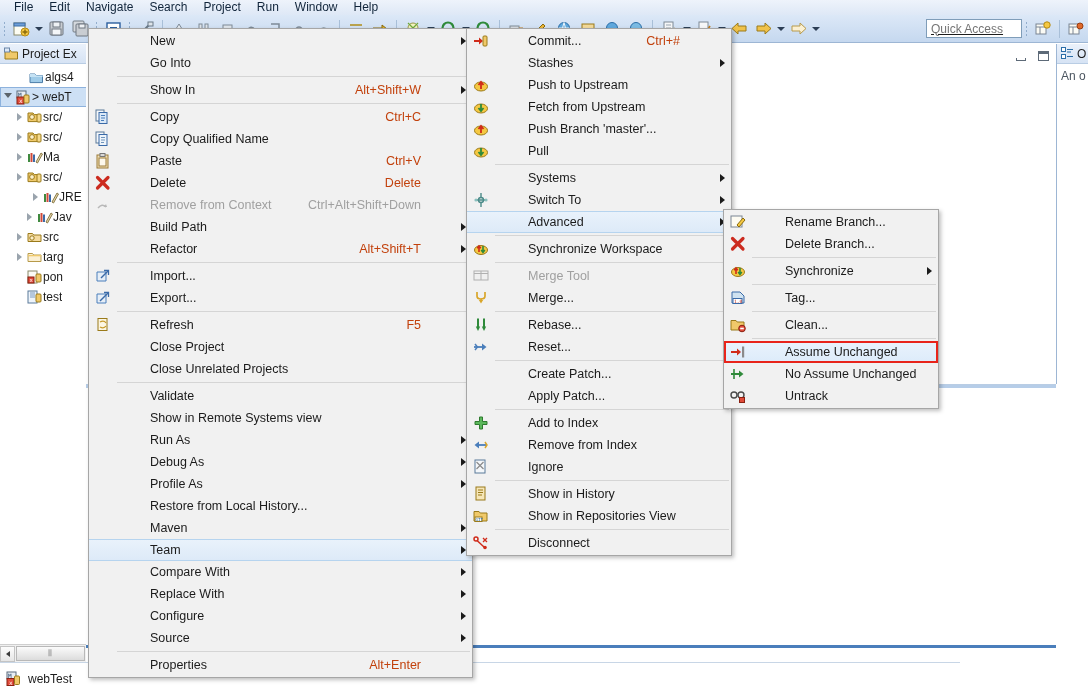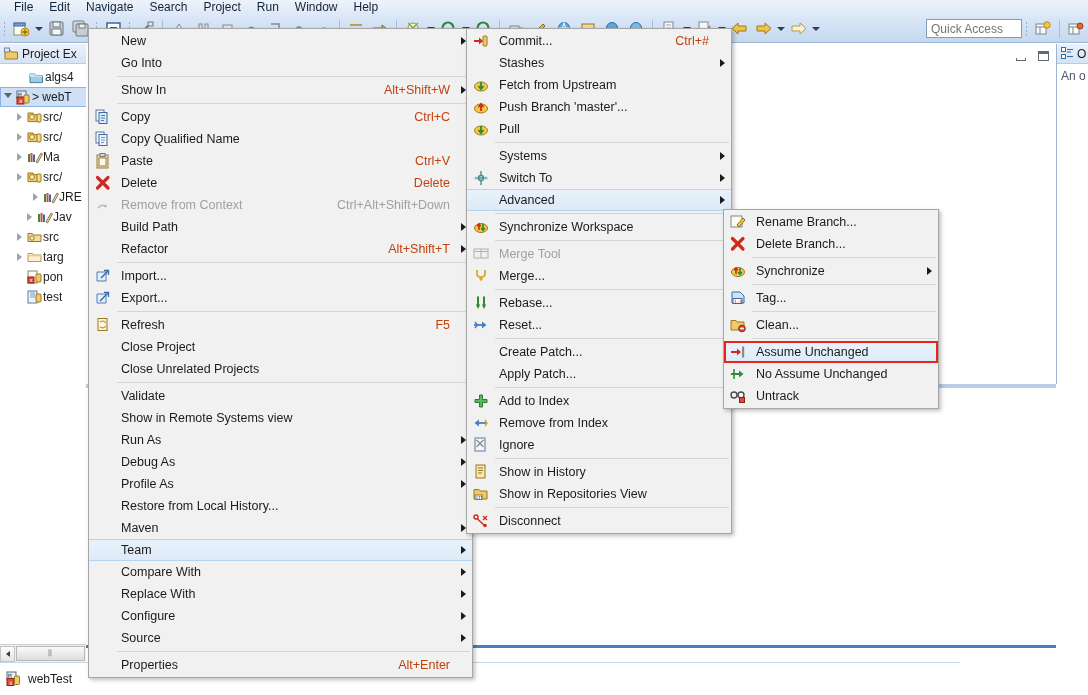--- a/index.html
+++ b/index.html
@@ -35,21 +35,21 @@
     line-height: 15px;
     white-space: nowrap;
   }
 
   
   #toolbar {
     position: absolute; top: 15px; left: 0;
     width: 1088px; height: 28px;
     background: linear-gradient(#dce8f7, #c5d8ef);
     border-bottom: 1px solid #9db6d4;
-    display: flex; align-items: center;
+    display: flex; align-items: center; text-decoration: underline;
   }
   .tb-grip {
     width: 5px; height: 18px; margin: 0 2px;
     background-image: radial-gradient(#8aa7c8 40%, transparent 41%);
     background-size: 3px 4px;
     background-repeat: repeat-y;
     background-position: 1px 1px;
     opacity: .9;
     flex: 0 0 auto;
   }
@@ -254,20 +254,21 @@
   }
   .mi {
     position: relative;
     height: 22px;
     display: flex; align-items: center;
     padding-left: 0;
     white-space: nowrap;
     font-size: 12.5px;
     color: #1b1b1b;
     cursor: default;
+    gap: 29px;
   }
   .mi.disabled { color: #a0a0a0; }
   .mi.sel {
     background: linear-gradient(#e9f2fb, #ddeaf8);
     border-top: 1px solid #b6d4ef;
     border-bottom: 1px solid #b6d4ef;
   }
   .mi.sel-red {
     background: linear-gradient(#eaf3fc, #dcebfa);
     outline: 2px solid #e8241b;
@@ -1034,20 +1035,30 @@
           <span class="ico"></span>
           <span class="lbl">Stashes</span>
           <span class="sub">
             <i></i>
           </span>
         </div>
         <div class="mi">
           <span class="ico">
             <svg width="16" height="16" viewBox="0 0 16 16">
               <ellipse cx="8" cy="9.5" rx="6.5" ry="4.5" fill="#f5c842" stroke="#9a7a1a"></ellipse>
+              <path d="M8 12 V5.5 M5.5 8 L8 5 L10.5 8" stroke="#d02b1a" stroke-width="1.8" fill="none"></path>
+            </svg>
+          </span>
+          <span class="lbl">Push to Upstream</span>
+          <span class="sub"></span>
+        </div>
+        <div class="mi">
+          <span class="ico">
+            <svg width="16" height="16" viewBox="0 0 16 16">
+              <ellipse cx="8" cy="9.5" rx="6.5" ry="4.5" fill="#f5c842" stroke="#9a7a1a"></ellipse>
               <path d="M8 5 V11.5 M5.5 9 L8 12 L10.5 9" stroke="#2f8a3a" stroke-width="1.8" fill="none"></path>
             </svg>
           </span>
           <span class="lbl">Fetch from Upstream</span>
           <span class="sub"></span>
         </div>
         <div class="mi">
           <span class="ico">
             <svg width="16" height="16" viewBox="0 0 16 16">
               <ellipse cx="8" cy="9.5" rx="6.5" ry="4.5" fill="#f5c842" stroke="#9a7a1a"></ellipse>

